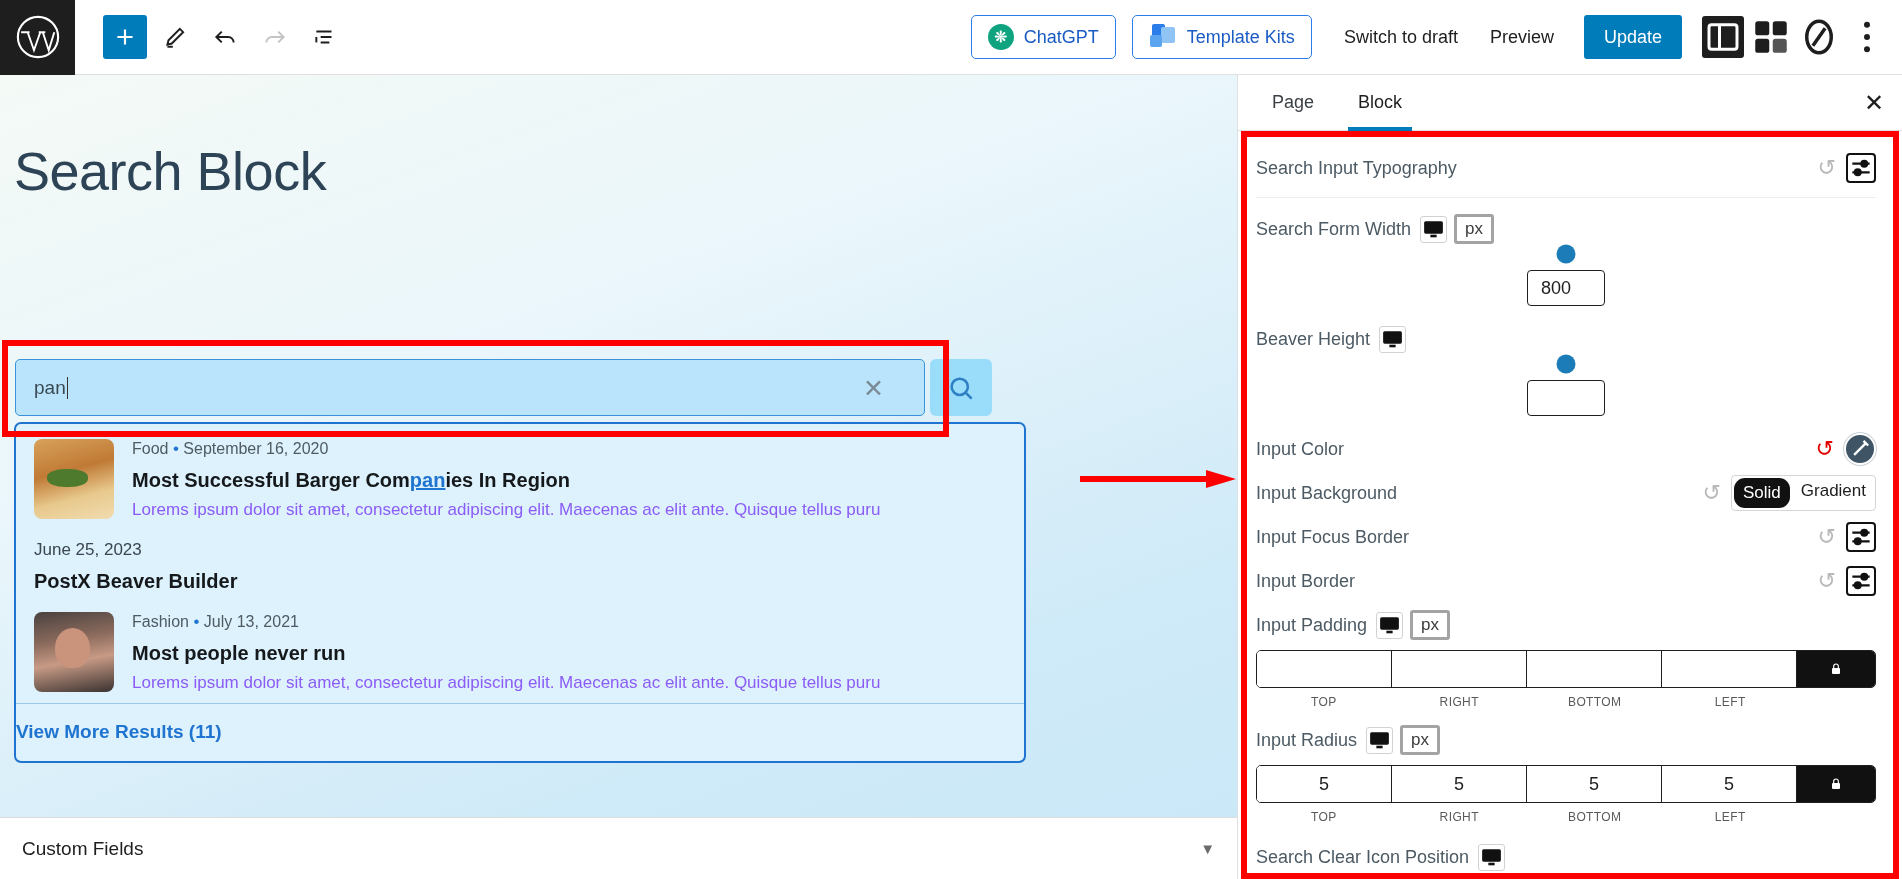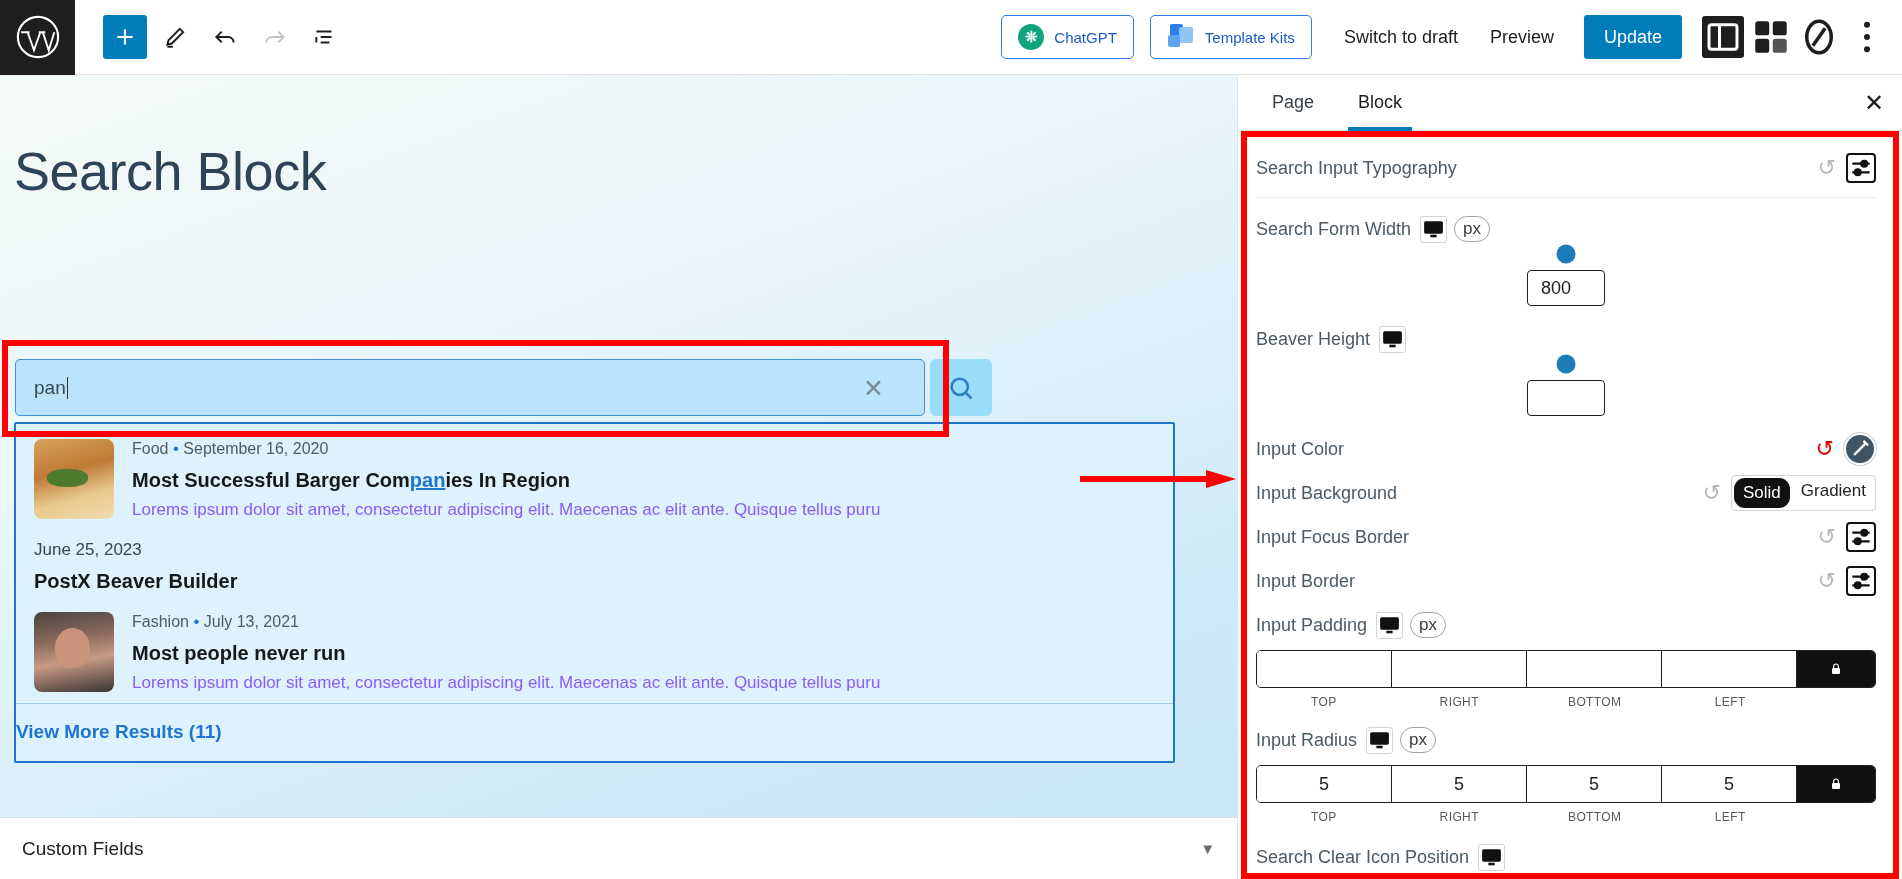--- a/index.html
+++ b/index.html
@@ -33,21 +33,21 @@
   .tb-btn svg { width: 26px; height: 26px; }
   .tb-right {
     margin-left: auto; display: flex; align-items: center; gap: 0px; padding-right: 14px;
   }
   .pill {
     display: flex; align-items: center; gap: 10px;
     border: 1px solid #2b7de9; border-radius: 5px;
     height: 44px; padding: 0 16px; background: #fff; cursor: pointer;
     margin-right: 16px;
   }
-  .pill-label { font-size: 15px; color: #1b5cc4; white-space: nowrap; text-align: right; }
+  .pill-label { font-size: 18px; color: #1b5cc4; white-space: nowrap; text-align: right; }
   .chatgpt-mark {
     width: 26px; height: 26px; border-radius: 50%;
     background: #10a37f; display: flex; align-items: center; justify-content: center;
     color: #fff; font-size: 15px; font-weight: bold;
   }
   .tk-mark { width: 28px; height: 26px; position: relative; }
   .tk-mark i {
     position: absolute; display: block; border-radius: 2px;
   }
   .tk-a { width: 13px; height: 13px; background: #2b7de9; left: 3px; top: 0; }
@@ -106,22 +106,22 @@
   }
   .search-go {
     width: 62px; height: 57px; margin-left: 5px; background: #99ddfb;
     border-radius: 6px; display: flex; align-items: center; justify-content: center;
     cursor: pointer;
   }
   .search-go svg { width: 30px; height: 30px; }
 
   
   .results {
-    position: absolute; left: 14px; top: 347px; width: 1161px;
-    background: #ddf2fd; border: 2px solid #1f74d0; border-radius: 2px;
+    position: absolute; left: 14px; top: 347px; width: 1012px;
+    background: #ddf2fd; border: 2px solid #1f74d0; border-radius: 7px;
     overflow: hidden; z-index: 1;
   }
   .res-item { display: flex; gap: 18px; padding: 15px 18px 10px 18px; }
   .thumb {
     width: 80px; height: 80px; border-radius: 8px; flex: 0 0 80px;
     overflow: hidden; position: relative;
   }
   .thumb-food { background: linear-gradient(165deg,#d8a25a 0%,#c07a36 40%,#e8c98d 70%,#f1dcb0 100%); }
   .thumb-food::after {
     content: ""; position: absolute; left: 16%; top: 38%; width: 52%; height: 22%;
@@ -194,21 +194,21 @@
   }
   .ctrl-label { font-size: 18px; color: #4c5a64; white-space: nowrap; }
   .ctrl-right { margin-left: auto; display: flex; align-items: center; gap: 10px; }
 
   .dev-icon {
     width: 27px; height: 27px; border: 1px solid #d2d2d2; border-radius: 3px;
     display: flex; align-items: center; justify-content: center; cursor: pointer;
     background: #fff; margin-left: 9px; flex: 0 0 27px;
   }
   .unit-chip {
-    border: 1px solid #a3a3a3; border-radius: 13px; font-size: 17px;
+    border: 3px solid #a3a3a3; border-radius: 3px; font-size: 17px;
     color: #3c3c3c; padding: 2px 8px; margin-left: 7px; cursor: pointer; background: #fff;
   }
   .reset-ico { font-size: 22px; cursor: pointer; color: #b9b9b9; line-height: 1; }
   .reset-ico.red { color: #e30000; }
   .sq-ico {
     width: 30px; height: 30px; border: 2px solid #111; border-radius: 4px;
     background: #fff; display: flex; align-items: center; justify-content: center;
     cursor: pointer; flex: 0 0 30px;
   }
   .brush-ico {

